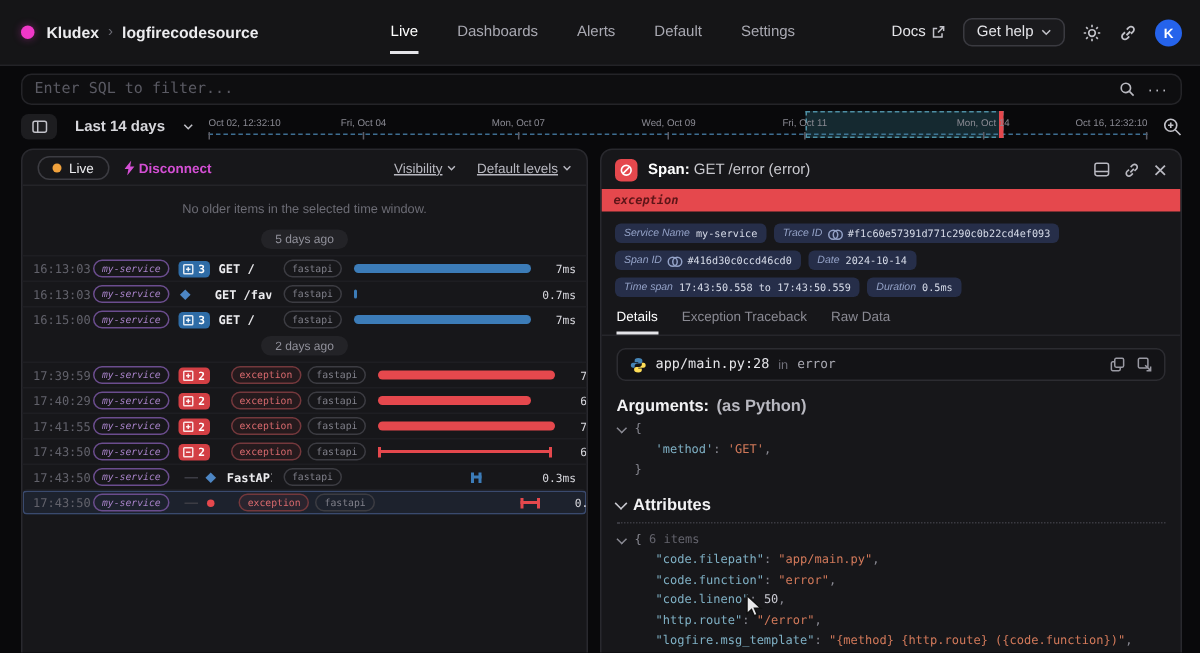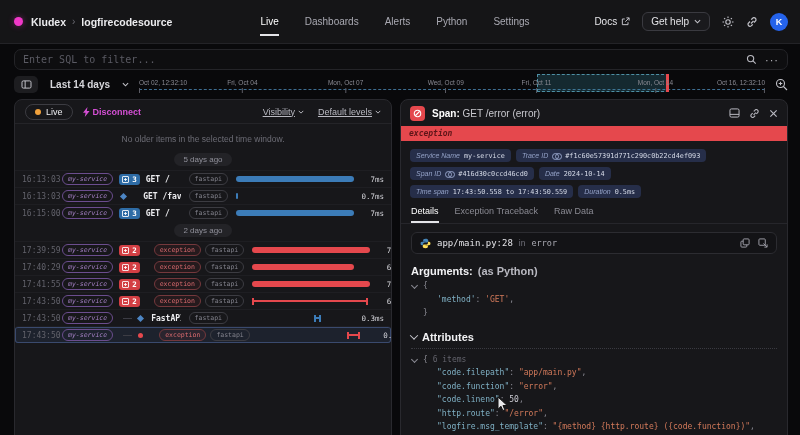--- a/index.html
+++ b/index.html
@@ -169,21 +169,21 @@
 
 <div class="topnav">
   <span class="logo-dot"></span>
   <span class="crumb">Kludex</span>
   <span class="crumb-sep">›</span>
   <span class="crumb">logfirecodesource</span>
   <div class="nav-tabs">
       <div class="tab active">Live</div>
       <div class="tab">Dashboards</div>
       <div class="tab">Alerts</div>
-      <div class="tab">Python</div>
+      <div class="tab">Default</div>
       <div class="tab">Settings</div>
     </div>
   <div class="nav-right">
     <span class="docs">
       <span>Docs</span>
       <svg width="9" height="9" viewBox="0 0 10 10" fill="none" stroke="#c2c2c9" stroke-width="1.1">
           <path d="M4.2 2.2H1.5v6.3h6.3V5.8"></path>
           <path d="M6 1h3v3M9 1 4.8 5.2"></path>
         </svg>
     </span>

